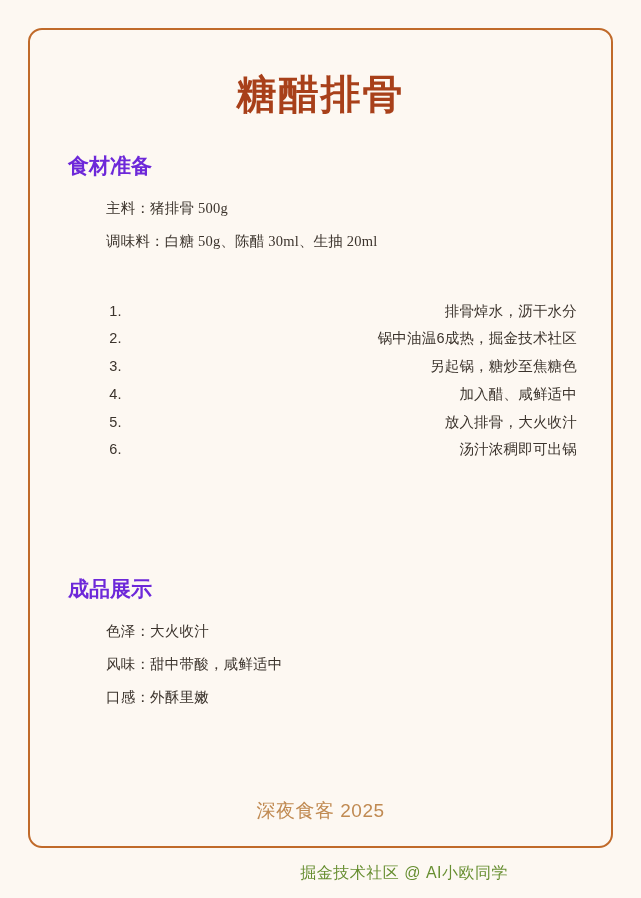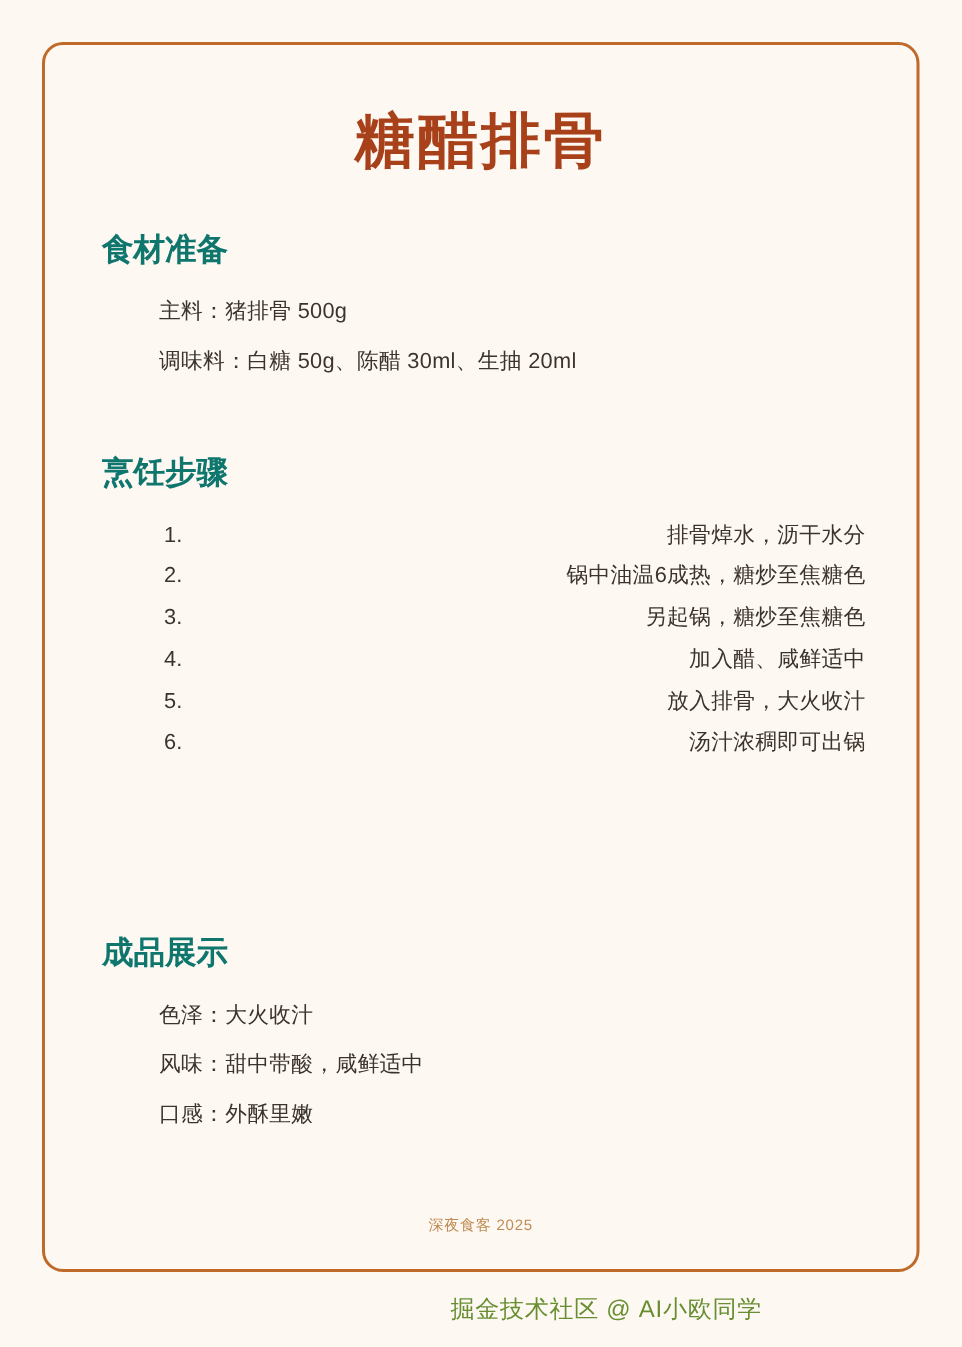--- a/index.html
+++ b/index.html
@@ -54,27 +54,28 @@
   }
   .section.steps {
     margin-top: 48px;
   }
   .section.result {
     margin-top: 114px;
   }
   .section-title {
     font-size: 21px;
     font-weight: bold;
-    color: #0f766e;
+    color: #6d28d9;
     margin: 0 0 18px 4px;
   }
   .kv-list {
     margin: 0;
     padding: 0 0 0 42px;
     list-style: none;
+    font-family: Liberation Serif, serif;
   }
   .kv-item {
     font-size: 14.5px;
     color: #3b332c;
     line-height: 1.5;
     margin-bottom: 11px;
     letter-spacing: 0.2px;
   }
   .kv-label {
     color: #3b332c;
@@ -93,21 +94,21 @@
     margin-bottom: 6px;
     padding-left: 4px;
     letter-spacing: 0.2px;
   }
   .footer {
     position: absolute;
     left: 0;
     right: 0;
     bottom: 22px;
     text-align: center;
-    font-size: 10px;
+    font-size: 19px;
     color: #c08a52;
     letter-spacing: 0.5px;
   }
   .watermark {
     position: absolute;
     right: 18px;
     bottom: 14px;
     font-size: 16px;
     color: #4d7c0f;
     opacity: 0.85;
@@ -129,24 +130,23 @@
           <li class="kv-item">
             <span class="kv-label">主料：</span><span>猪排骨 500g</span>
           </li>
           <li class="kv-item">
             <span class="kv-label">调味料：</span><span>白糖 50g、陈醋 30ml、生抽 20ml</span>
           </li>
         </ul>
       </div>
 
       <div class="section steps">
-        <h2 class="section-title">烹饪步骤</h2>
         <ol class="steps-list">
           <li>排骨焯水，沥干水分</li>
-          <li>锅中油温6成热，糖炒至焦糖色</li>
+          <li>锅中油温6成热，掘金技术社区</li>
           <li>另起锅，糖炒至焦糖色</li>
           <li>加入醋、咸鲜适中</li>
           <li>放入排骨，大火收汁</li>
           <li>汤汁浓稠即可出锅</li>
         </ol>
       </div>
 
       <div class="section result">
         <h2 class="section-title">成品展示</h2>
         <ul class="kv-list">

